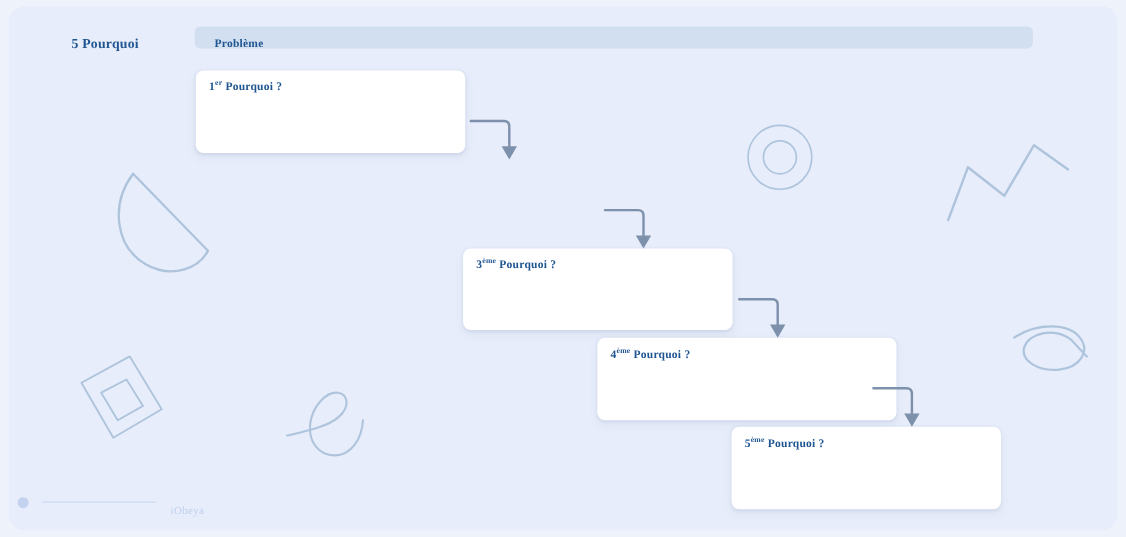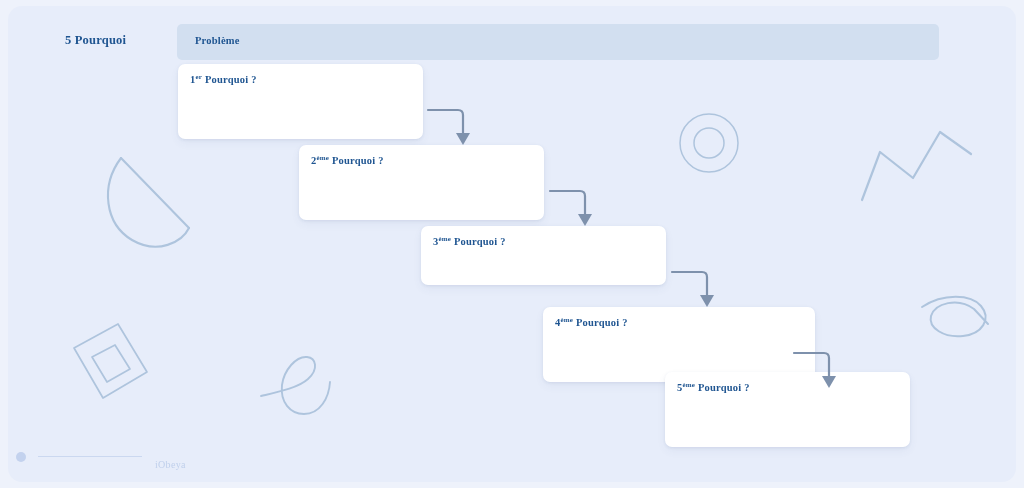--- a/index.html
+++ b/index.html
@@ -44,21 +44,21 @@
     letter-spacing: .2px;
     white-space: nowrap;
   }
 
   
   .problem-bar {
     position: absolute;
     left: 169px;
     top: 18px;
     width: 762px;
-    height: 36px;
+    height: 20px;
     background: #d2dff0;
     border-radius: 5px;
     padding-left: 12px;
   }
   .problem-bar-label {
     position: absolute;
     left: 18px;
     top: 11px;
     font-size: 10.5px;
     font-weight: bold;
@@ -86,23 +86,23 @@
     white-space: nowrap;
   }
   .why-card-label sup {
     font-size: 7px;
     vertical-align: super;
     line-height: 0;
   }
 
   .card-1 { left: 170px;  top: 58px;  width: 245px; height: 75px; }
   .card-2 { left: 291px;  top: 139px; width: 245px; height: 75px; }
-  .card-3 { left: 413px;  top: 220px; width: 245px; height: 59px; }
+  .card-3 { left: 413px;  top: 220px; width: 245px; height: 74px; }
   .card-4 { left: 535px;  top: 301px; width: 272px; height: 75px; }
-  .card-5 { left: 657px;  top: 366px; width: 245px; height: 75px; }
+  .card-5 { left: 657px;  top: 382px; width: 245px; height: 75px; }
 
   
   .connector {
     position: absolute;
     width: 54px;
     height: 48px;
   }
   .conn-1 { left: 418px; top: 97px; }
   .conn-2 { left: 540px; top: 178px; }
   .conn-3 { left: 662px; top: 259px; }
@@ -189,26 +189,20 @@
     <div class="problem-bar-label">Problème</div>
   </div>
 
   <div class="why-card card-1">
     <div class="why-card-label">
       <span>1</span><sup>er</sup>
       <span>Pourquoi ?</span>
     </div>
   </div>
 
-  <div class="why-card card-2">
-    <div class="why-card-label">
-      <span>2</span><sup>ème</sup>
-      <span>Pourquoi ?</span>
-    </div>
-  </div>
 
   <div class="why-card card-3">
     <div class="why-card-label">
       <span>3</span><sup>ème</sup>
       <span>Pourquoi ?</span>
     </div>
   </div>
 
   <div class="why-card card-4">
     <div class="why-card-label">

